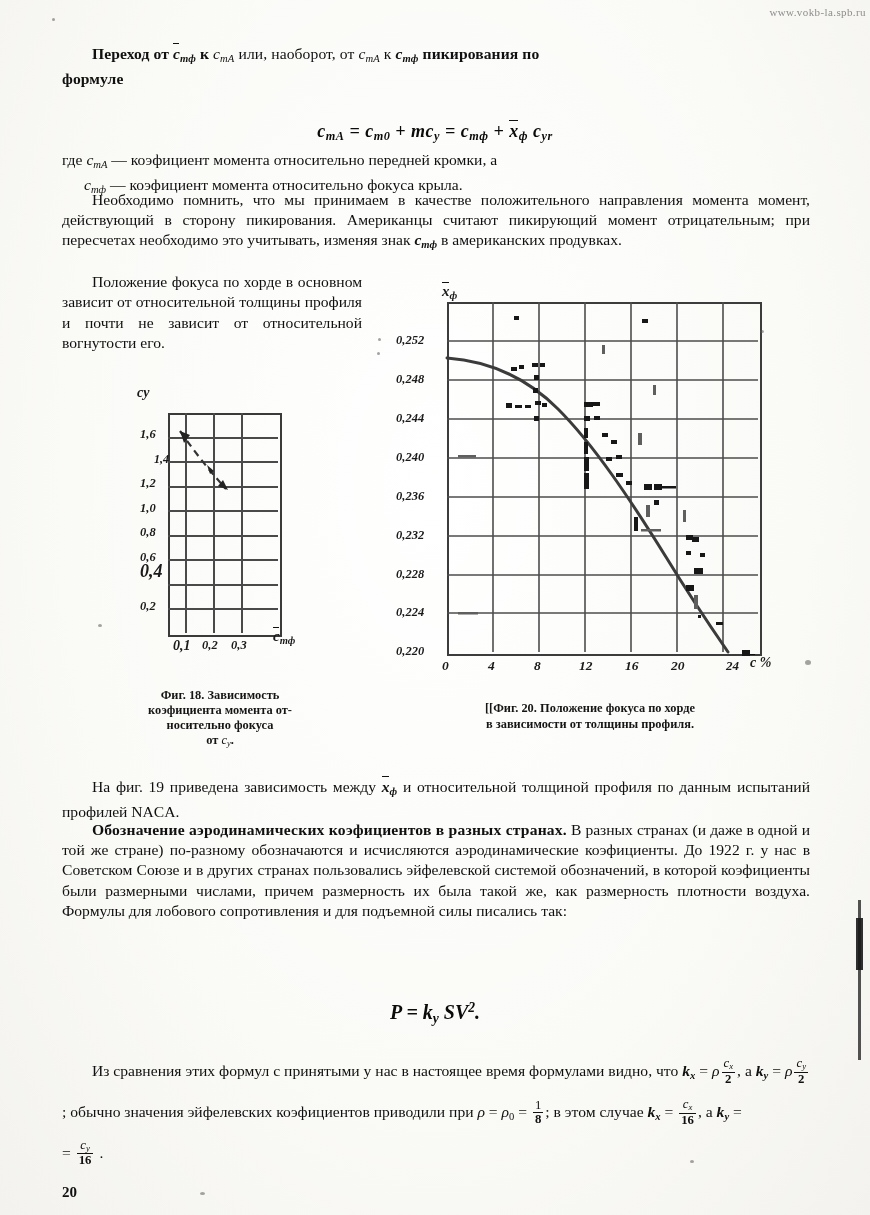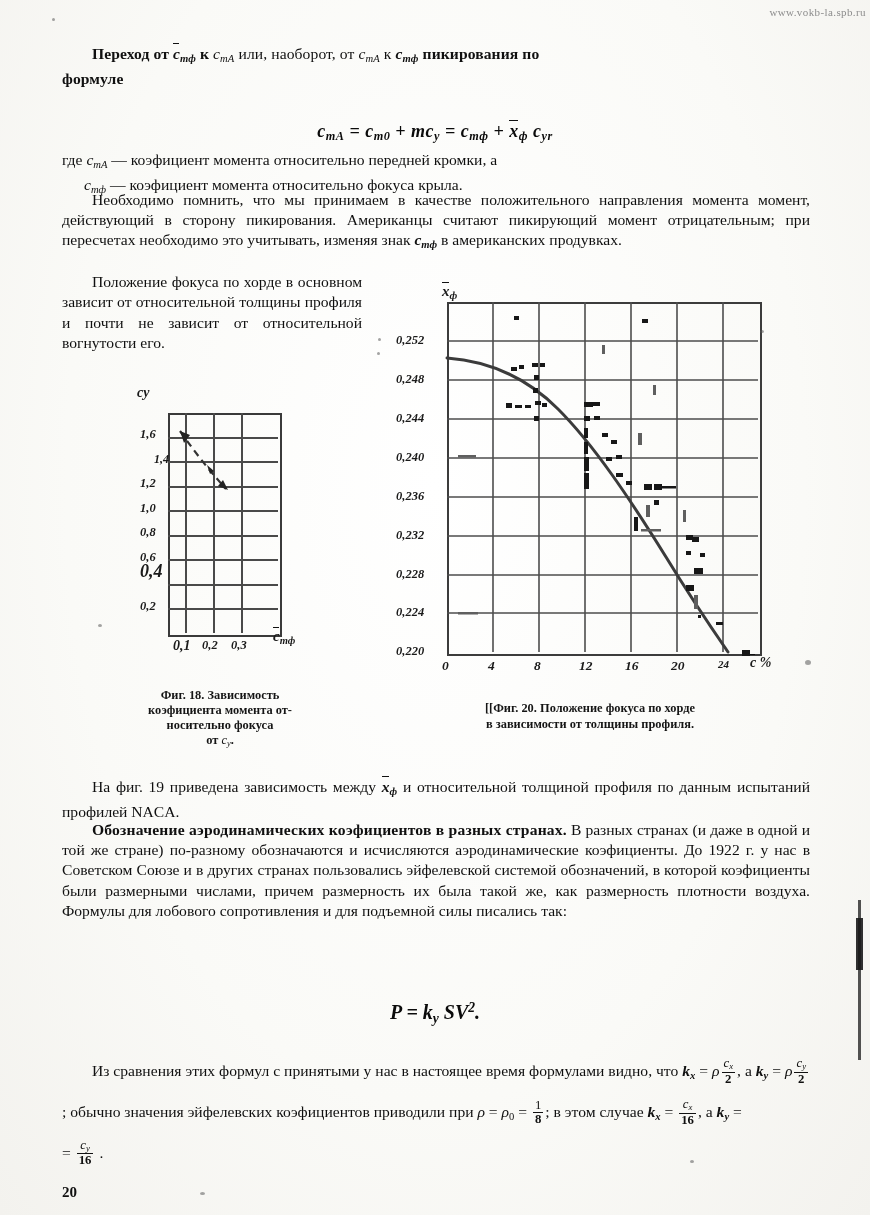--- a/index.html
+++ b/index.html
@@ -275,21 +275,21 @@
     <div class="axis-lbl" style="left:-2px;top:282px;font-size:12.5px;">0,228</div>
     <div class="axis-lbl" style="left:-2px;top:320px;font-size:12.5px;">0,224</div>
     <div class="axis-lbl" style="left:-2px;top:359px;font-size:12.5px;">0,220</div>
 
     <div class="axis-lbl" style="left:44px;top:373px;font-size:13.5px;">0</div>
     <div class="axis-lbl" style="left:90px;top:373px;font-size:13.5px;">4</div>
     <div class="axis-lbl" style="left:136px;top:373px;font-size:13.5px;">8</div>
     <div class="axis-lbl" style="left:181px;top:373px;font-size:13.5px;">12</div>
     <div class="axis-lbl" style="left:227px;top:373px;font-size:13.5px;">16</div>
     <div class="axis-lbl" style="left:273px;top:373px;font-size:13.5px;">20</div>
-    <div class="axis-lbl" style="left:320px;top:373px;font-size:11px;">24</div>
+    <div class="axis-lbl" style="left:328px;top:373px;font-size:13px;">24</div>
 
     <div class="axis-lbl" style="left:352px;top:370px;font-size:14px;">
       <span class="ovl">c</span> %
     </div>
     <div style="position:absolute;left:0;top:0;width:0;height:0;overflow:hidden;">c̄ %</div>
   </div>
 
   <div class="caption" style="left:400px;top:700px;width:380px;line-height:16px;">
     <div>
       <span>[[</span><span>Фиг. 20. Положение фокуса по хорде</span>

